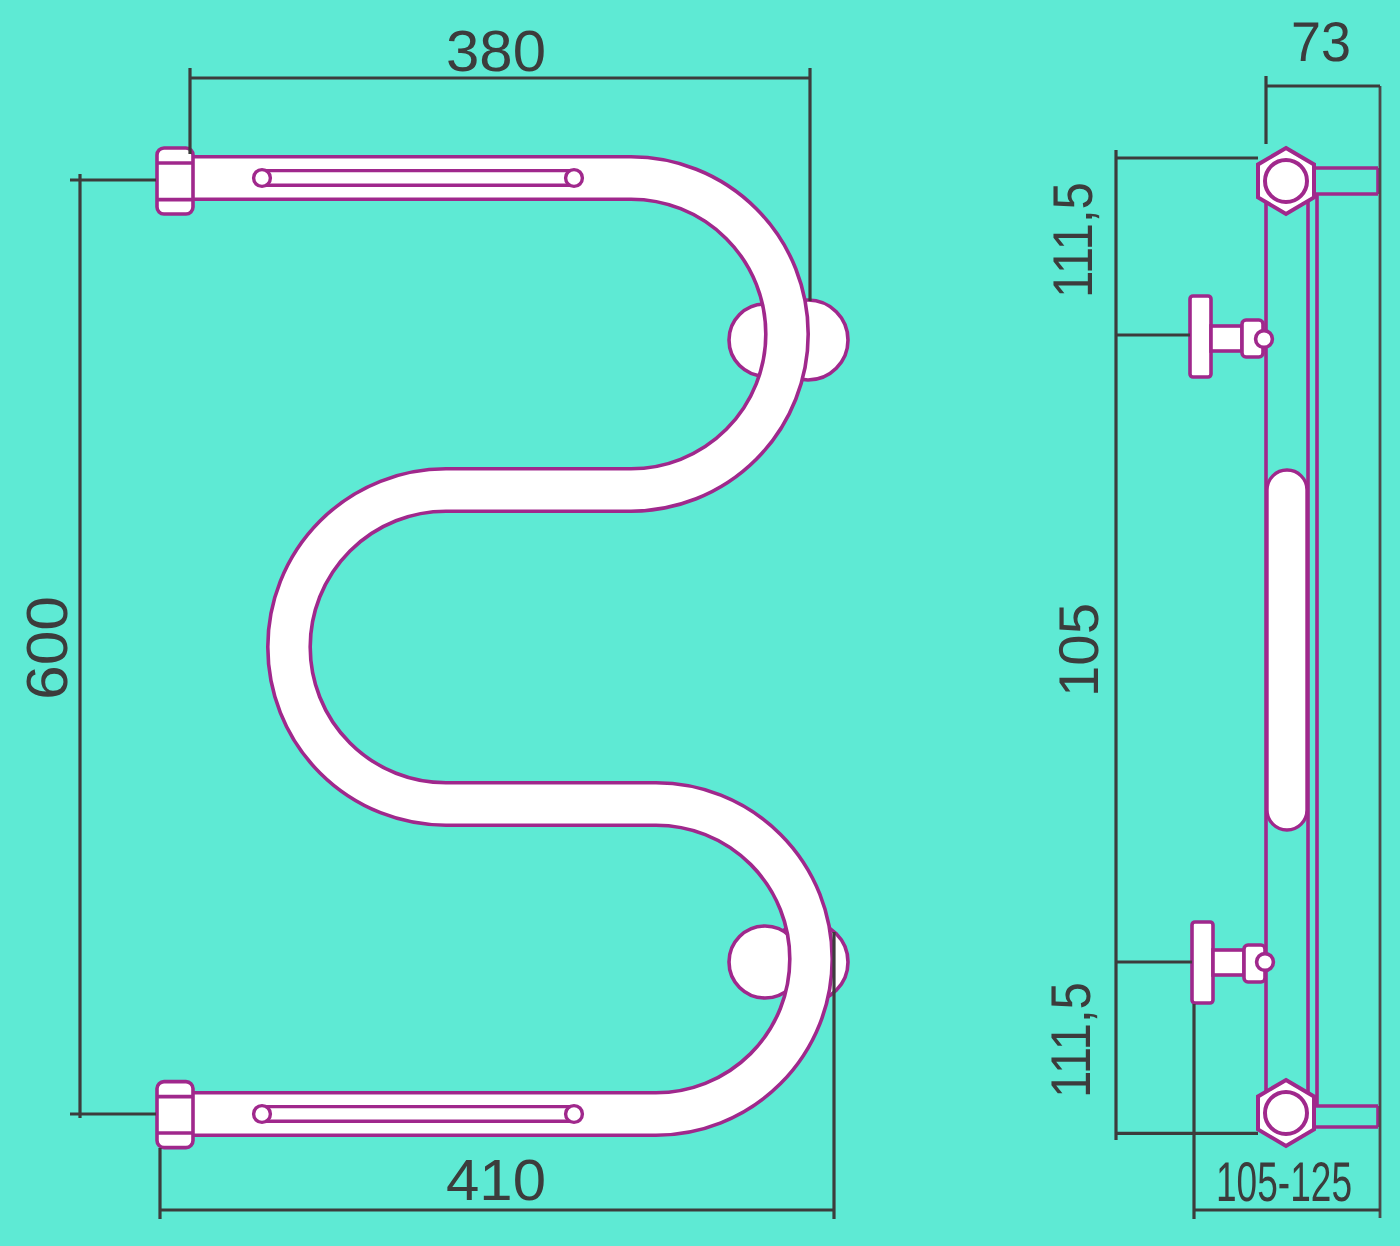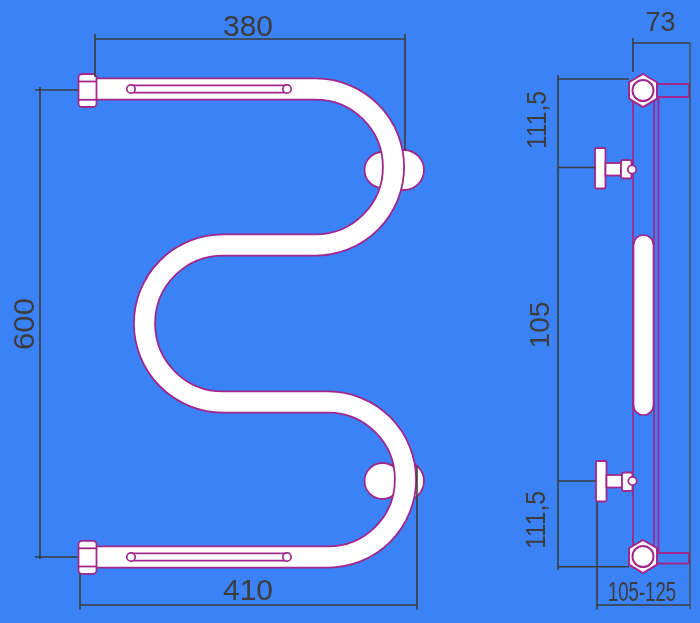--- a/index.html
+++ b/index.html
@@ -1,16 +1,16 @@
 <!DOCTYPE html>
 <html><head>
 <meta charset="utf-8">
 <style>
   html,body{margin:0;padding:0;background:#ffffff;}
-  .canvas{position:relative;width:700px;height:623px;background:#3b82f6;overflow:hidden;}
+  .canvas{position:relative;width:700px;height:623px;background:#5eead4;overflow:hidden;}
   svg text{font-family:"Liberation Sans","DejaVu Sans",sans-serif;fill:#3C3C3C;}
   .dim-text{font-size:29px;}
   .dim-text-side{font-size:28px;}
 </style>
 </head>
 <body>
 
 <div class="canvas">
 <svg width="700" height="623" viewBox="0 0 700 623">
 

